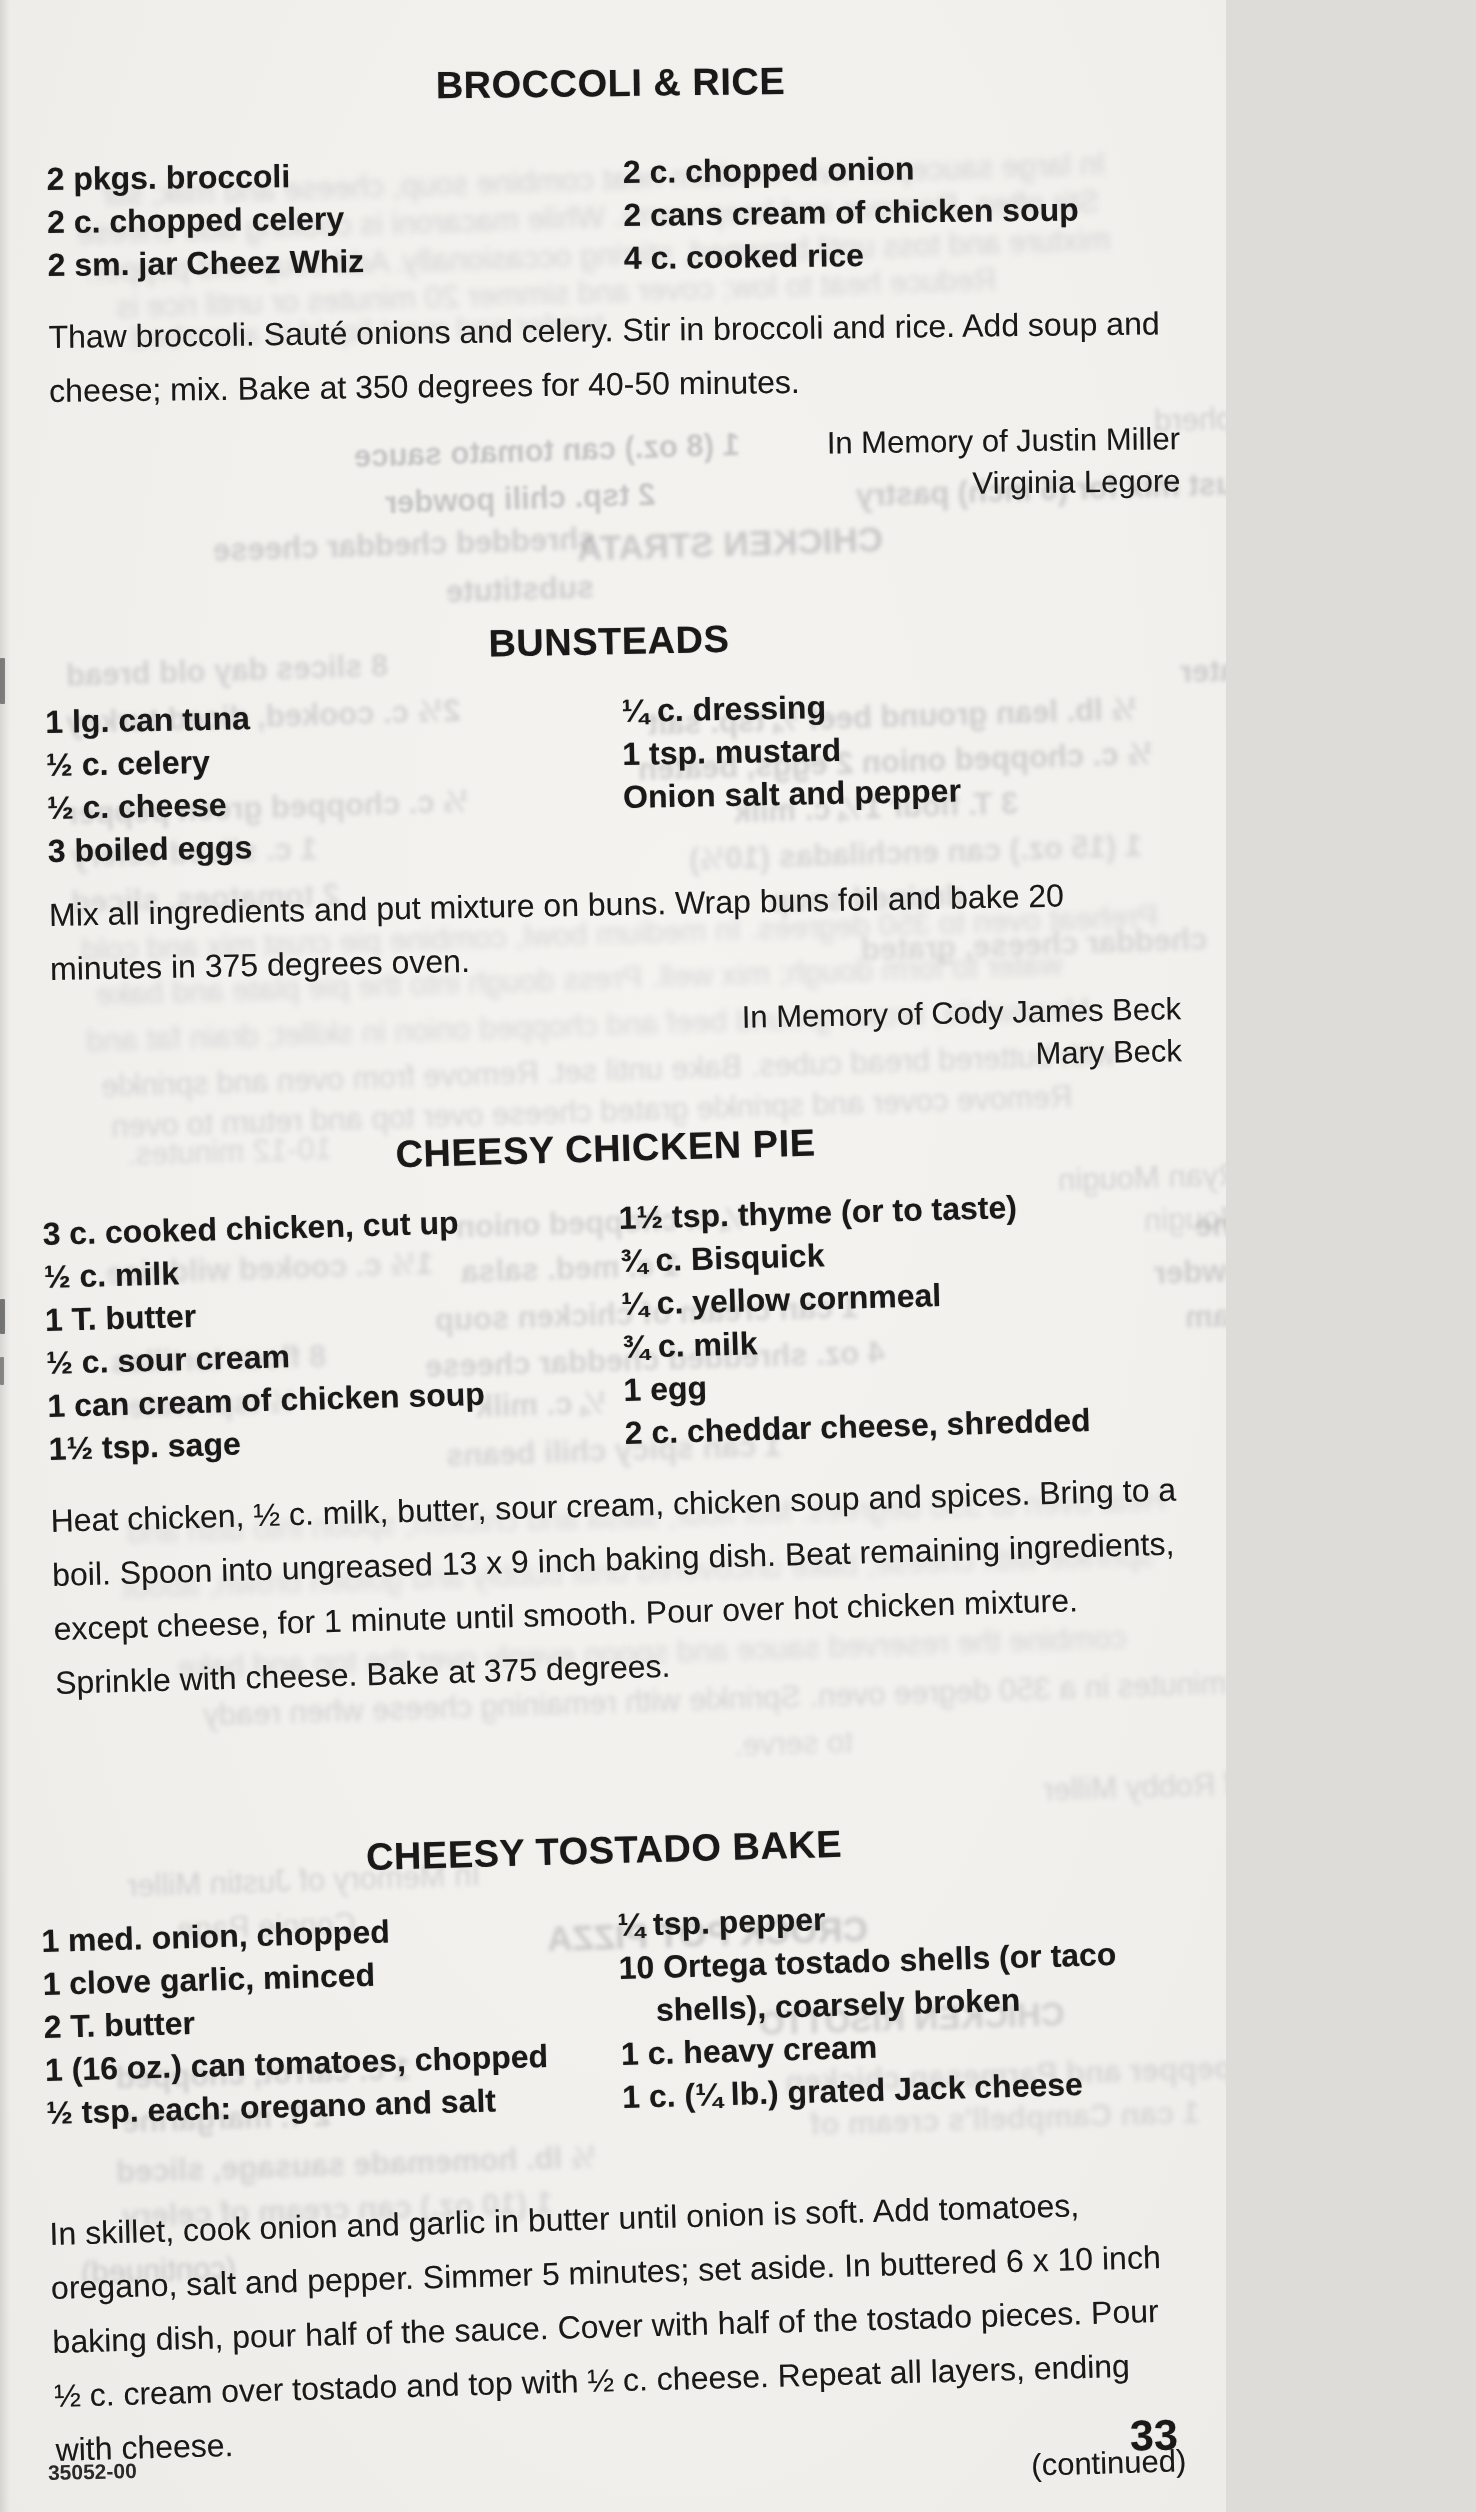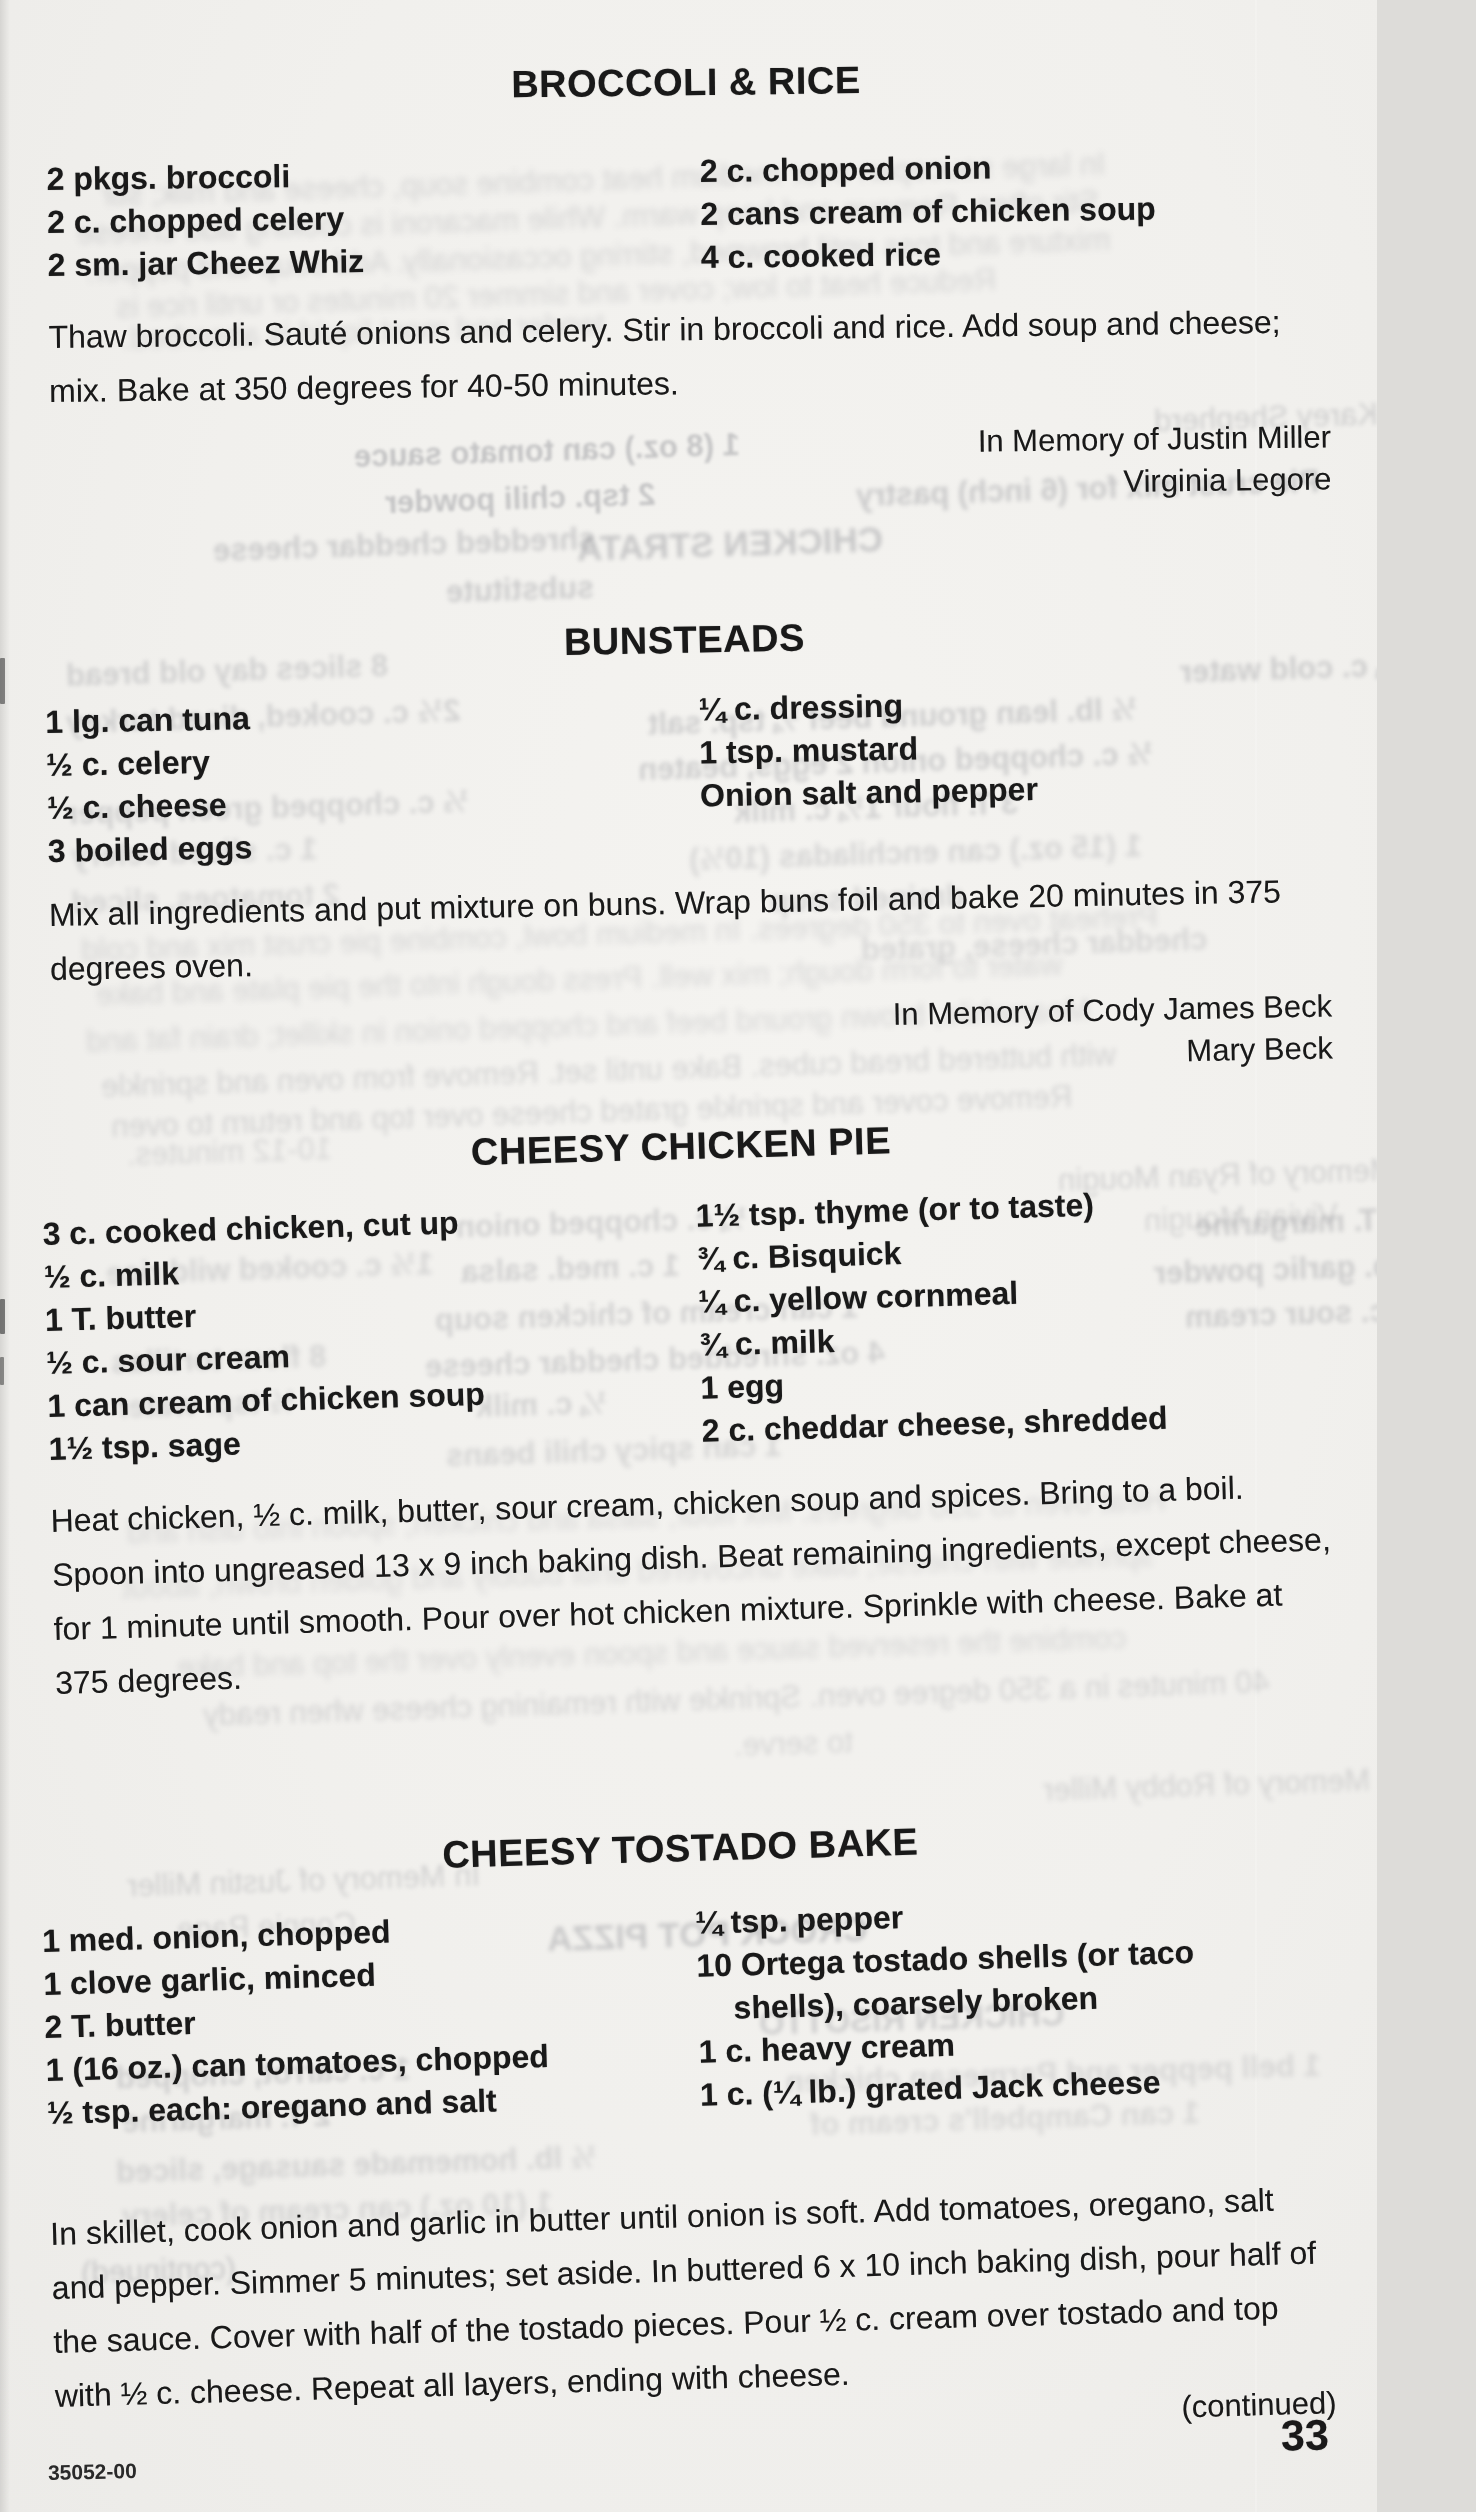--- a/index.html
+++ b/index.html
@@ -1,18 +1,18 @@
 <!DOCTYPE html>
 <html style="font-size:8px"><head>
 <meta charset="utf-8">
 <style>
   html,body{margin:0;padding:0;background:#dddcd9;}
   .page{
     position:relative;
-    width:1377px;height:2512px;
+    width:1226px;height:2512px;
     overflow:hidden;
     box-sizing:border-box;
     padding:0 48px;
     font-family:"Liberation Sans","DejaVu Sans",sans-serif;
     color:#191919;
     background:
       linear-gradient(90deg, rgba(0,0,0,.10) 0, rgba(0,0,0,0) 10px),
       linear-gradient(90deg, rgba(255,255,255,0) 1255px, rgba(255,255,255,.35) 1256px, rgba(255,255,255,0) 1257px),
       radial-gradient(ellipse at 55% 38%, #f4f3f0 0%, #f1f0ed 55%, #ecebe8 100%);
   }

